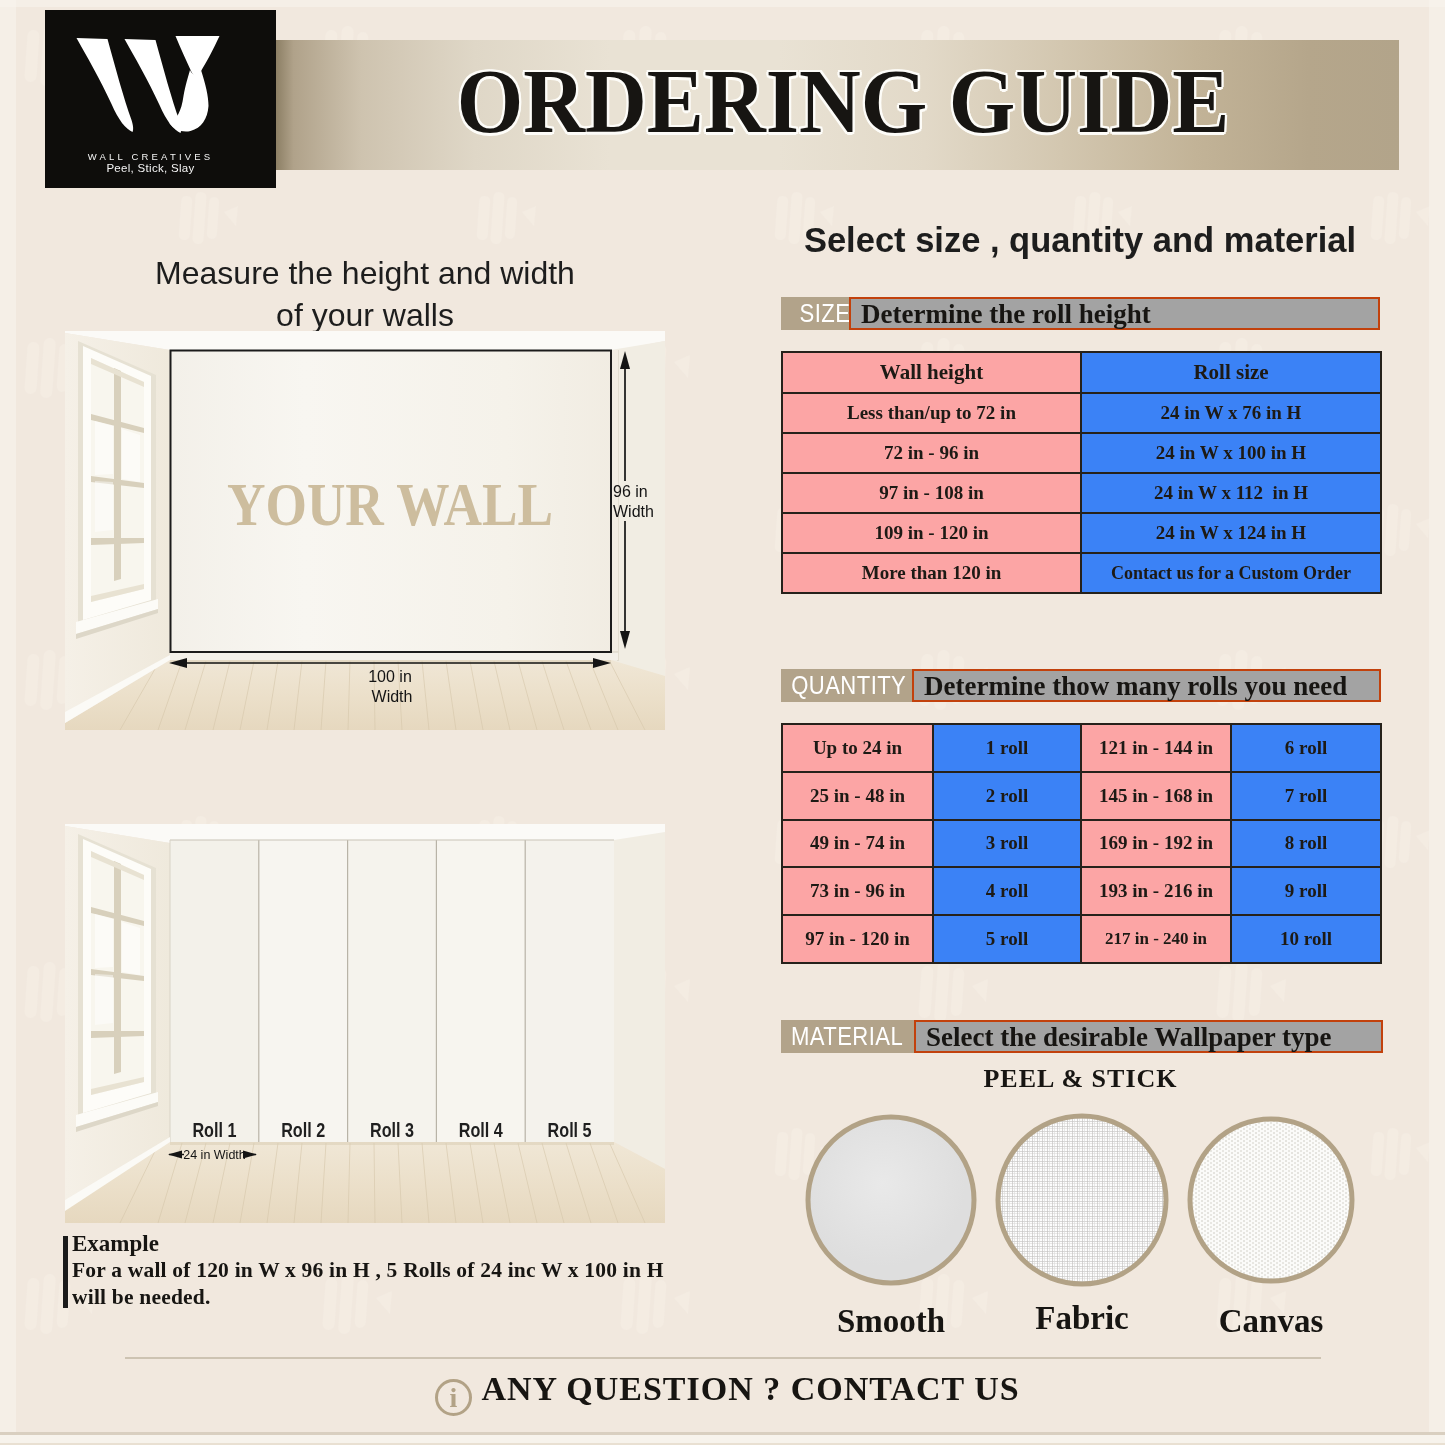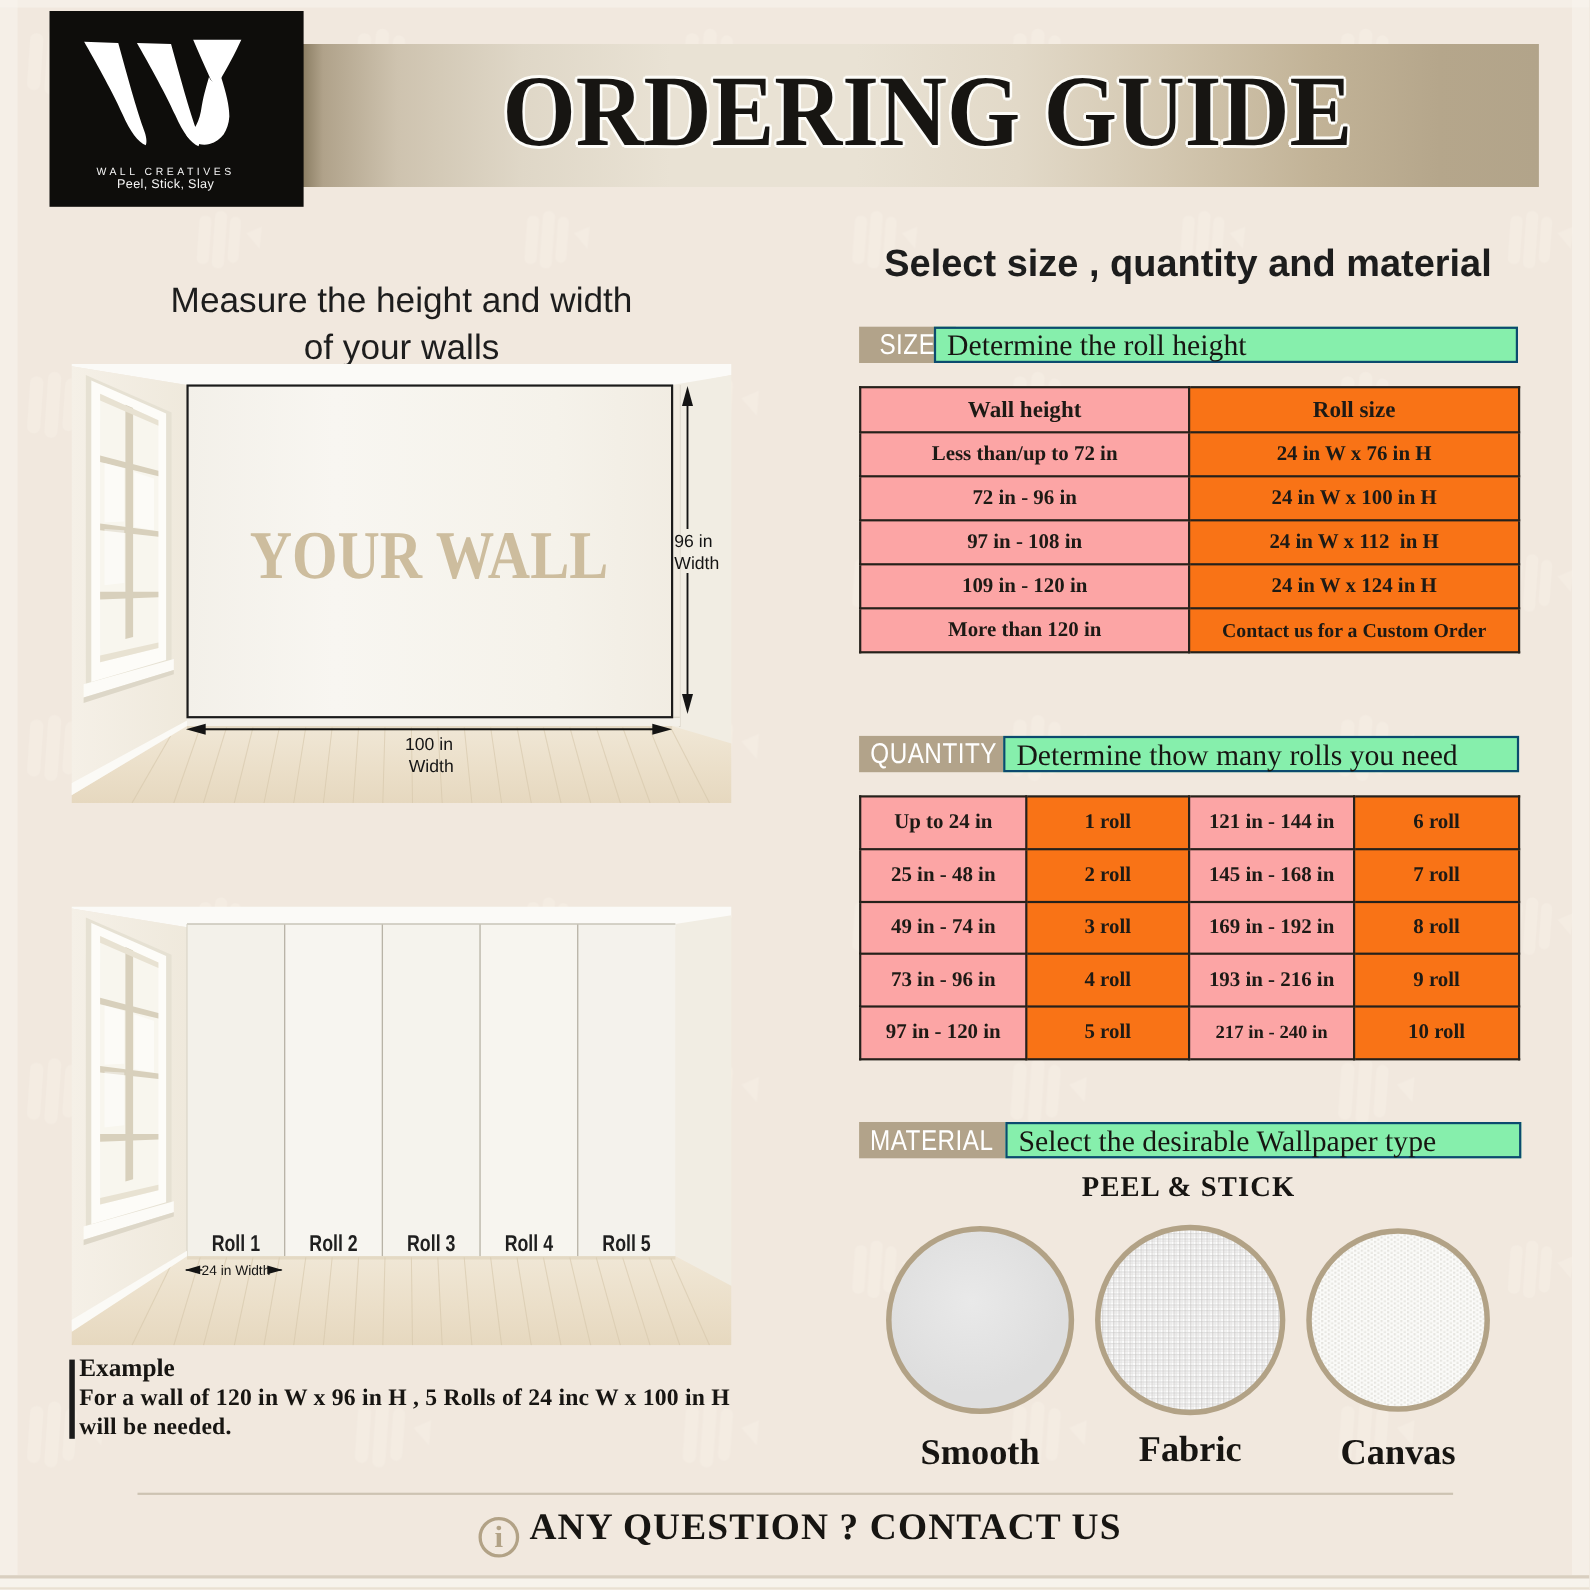--- a/index.html
+++ b/index.html
@@ -22,27 +22,27 @@
     transform:scaleX(0.93); transform-origin:center;
   }
 
   
   .lhead { left:65px; top:217px; width:600px; text-align:center; font-size:32px; font-weight:normal; color:#1d1d1d; line-height:42px; letter-spacing:0px;margin-top:35px; }
   .rhead { left:760px; top:221px; width:640px; text-align:center; font-size:34.5px; font-weight:bold; color:#1d1d1d; }
 
   
   .slabel { background:#b2a38a; color:#fff; text-align:center; overflow:hidden; }
   .slabel span { display:inline-block; font-size:26px; letter-spacing:0.5px; transform:scaleX(0.85); transform-origin:center; }
-  .shead { background:#86efac; border:2px solid #0c4a6e; font-family:"Liberation Serif", serif; font-weight:normal; color:#171512; }
+  .shead { background:#a3a3a3; border:2px solid #c2410c; font-family:"Liberation Serif", serif; font-weight:bold; color:#171512; }
 
   
   table { border-collapse:collapse; table-layout:fixed; font-family:"Liberation Serif", serif; font-weight:bold; color:#1d1a15; }
   td { border:2px solid #26211b; text-align:center; vertical-align:middle; }
   .c1 { background:#fca5a5; }
-  .c2 { background:#f97316; }
+  .c2 { background:#3b82f6; }
 
   
   .peel { left:781px; top:1064px; width:599px; text-align:center; font-family:"Liberation Serif", serif; font-weight:bold; font-size:26px; letter-spacing:1px; color:#171512; }
   .mlabel { font-family:"Liberation Serif", serif; font-weight:bold; font-size:33px; color:#171512; text-align:center; }
 
   
   .exbar { left:63px; top:1236px; width:5px; height:72px; background:#1b1b1b; }
   .extext { left:72px; top:1231px; width:640px; font-family:"Liberation Serif", serif; font-weight:bold; color:#171512; }
   .extext .l1 { font-size:23px; line-height:26px; }
   .extext .l2 { font-size:21.5px; line-height:27px; letter-spacing:0.2px; }

